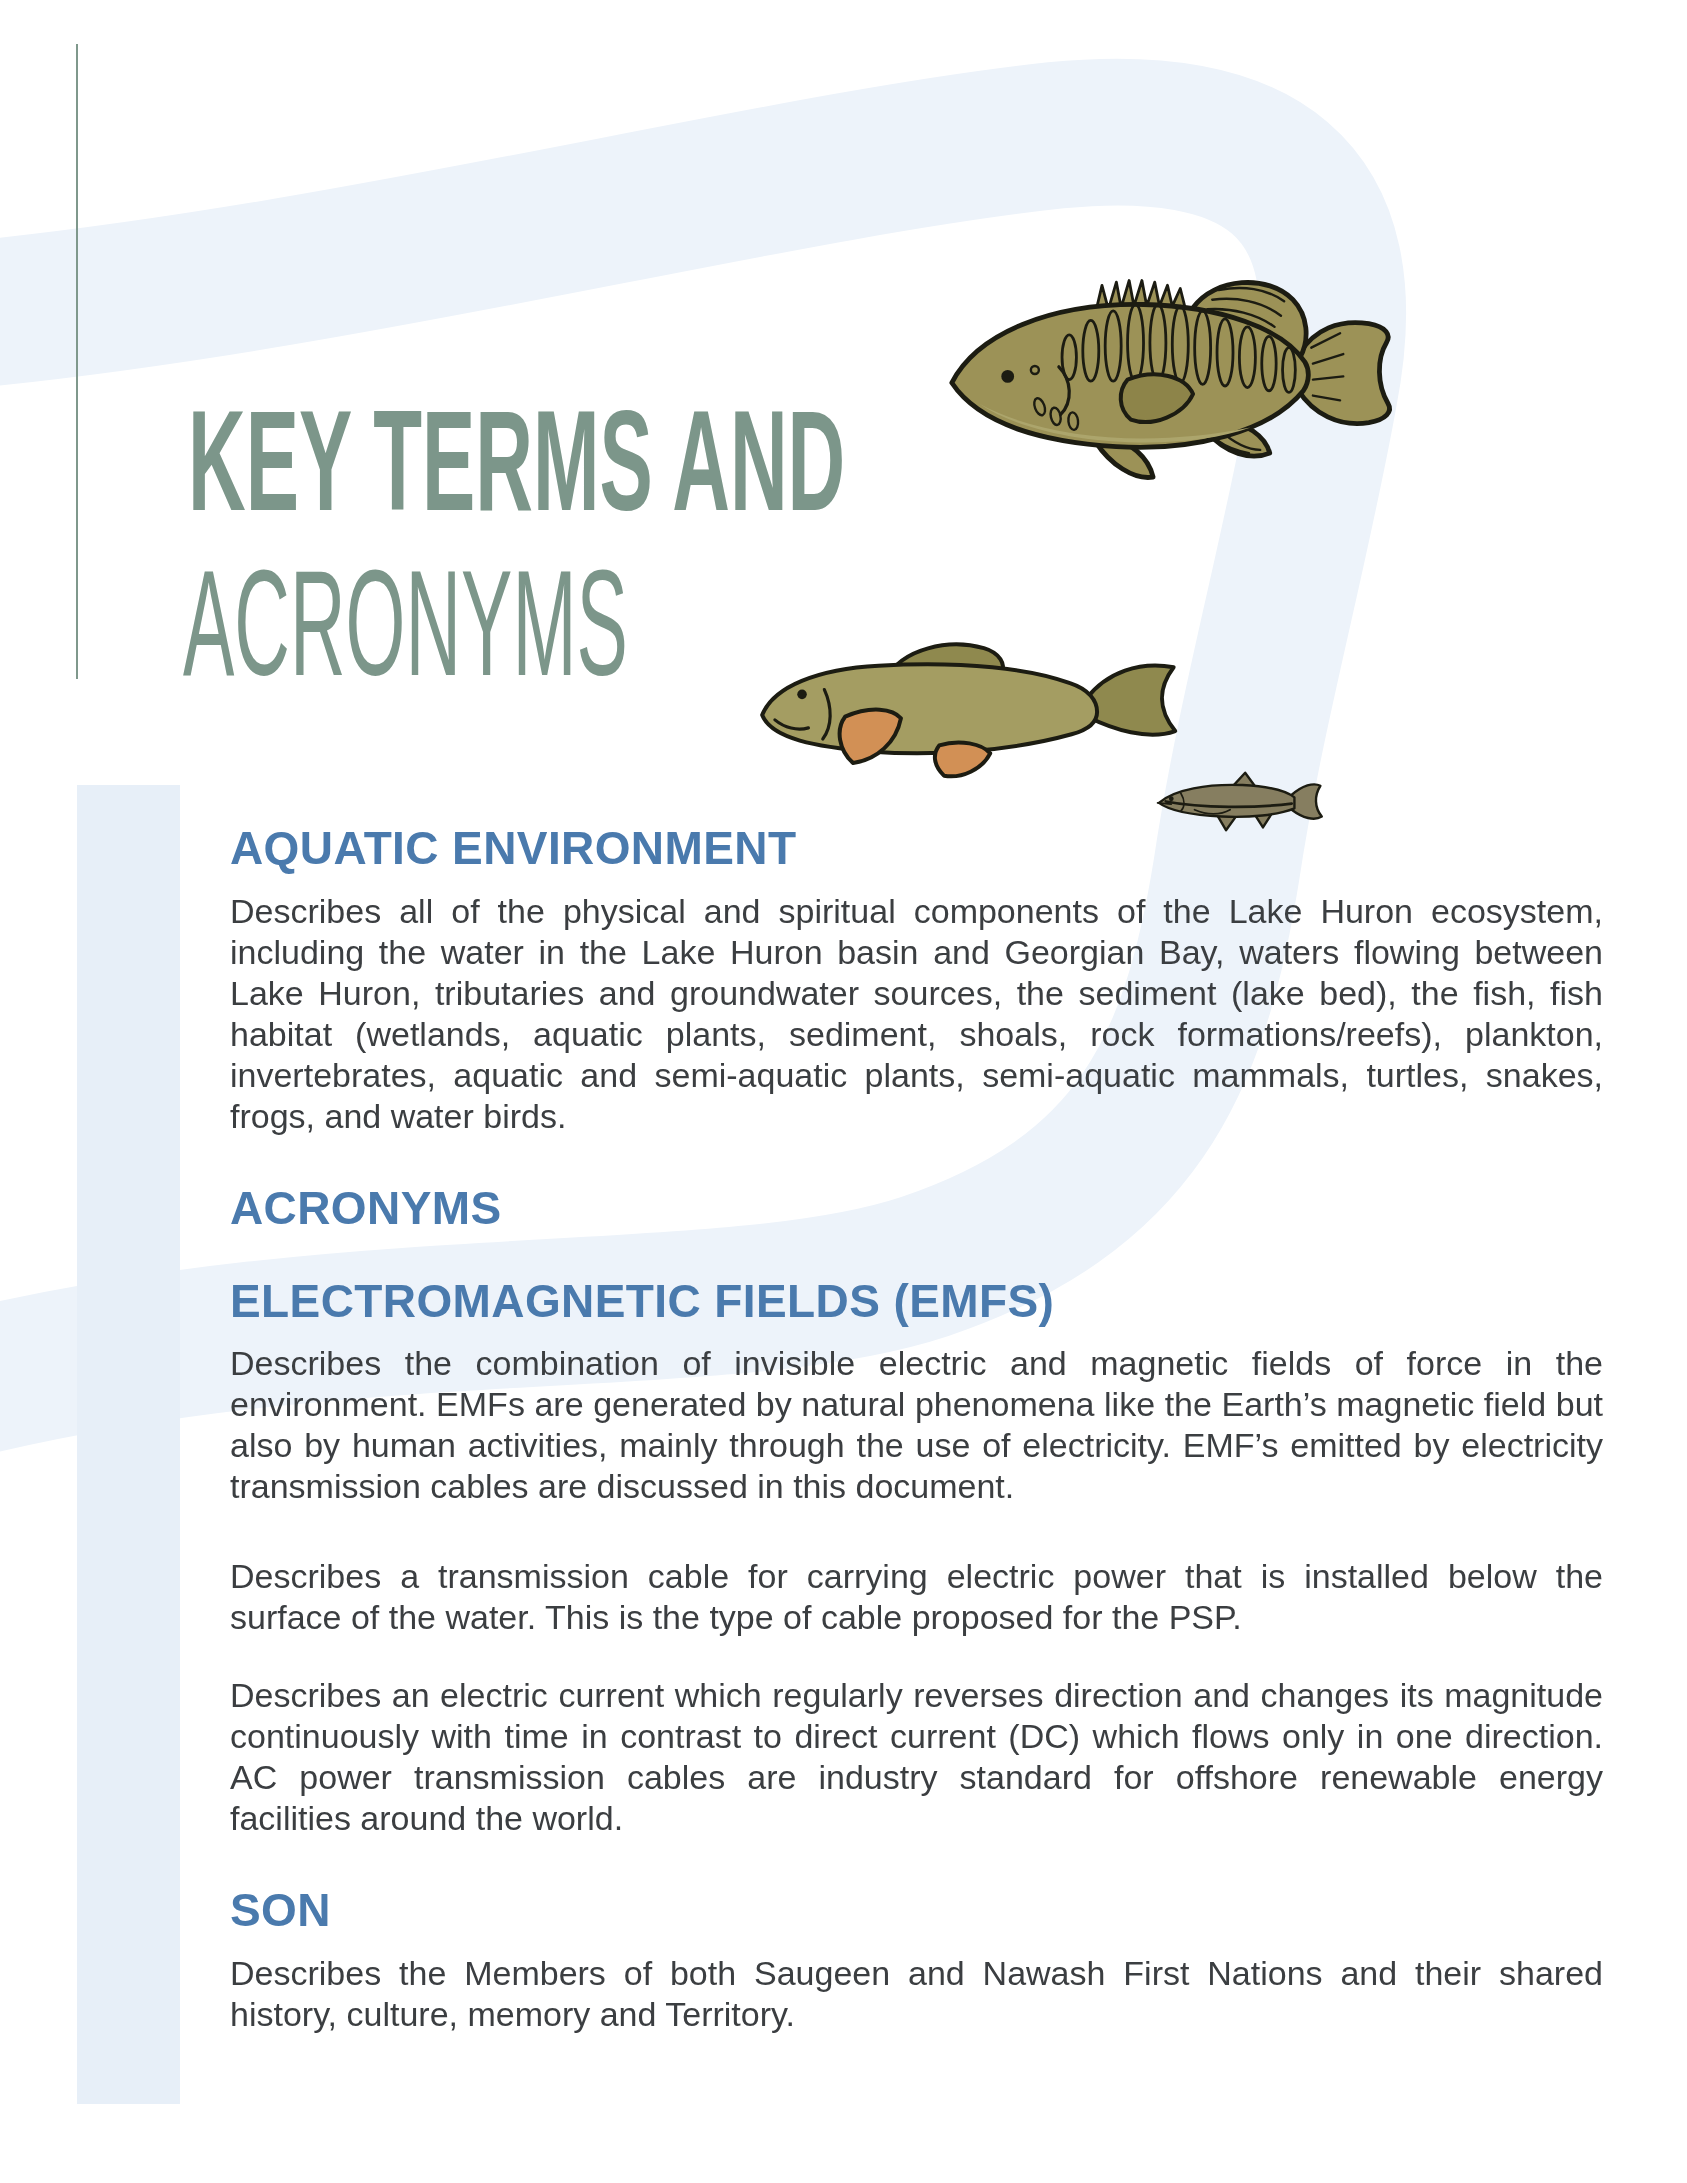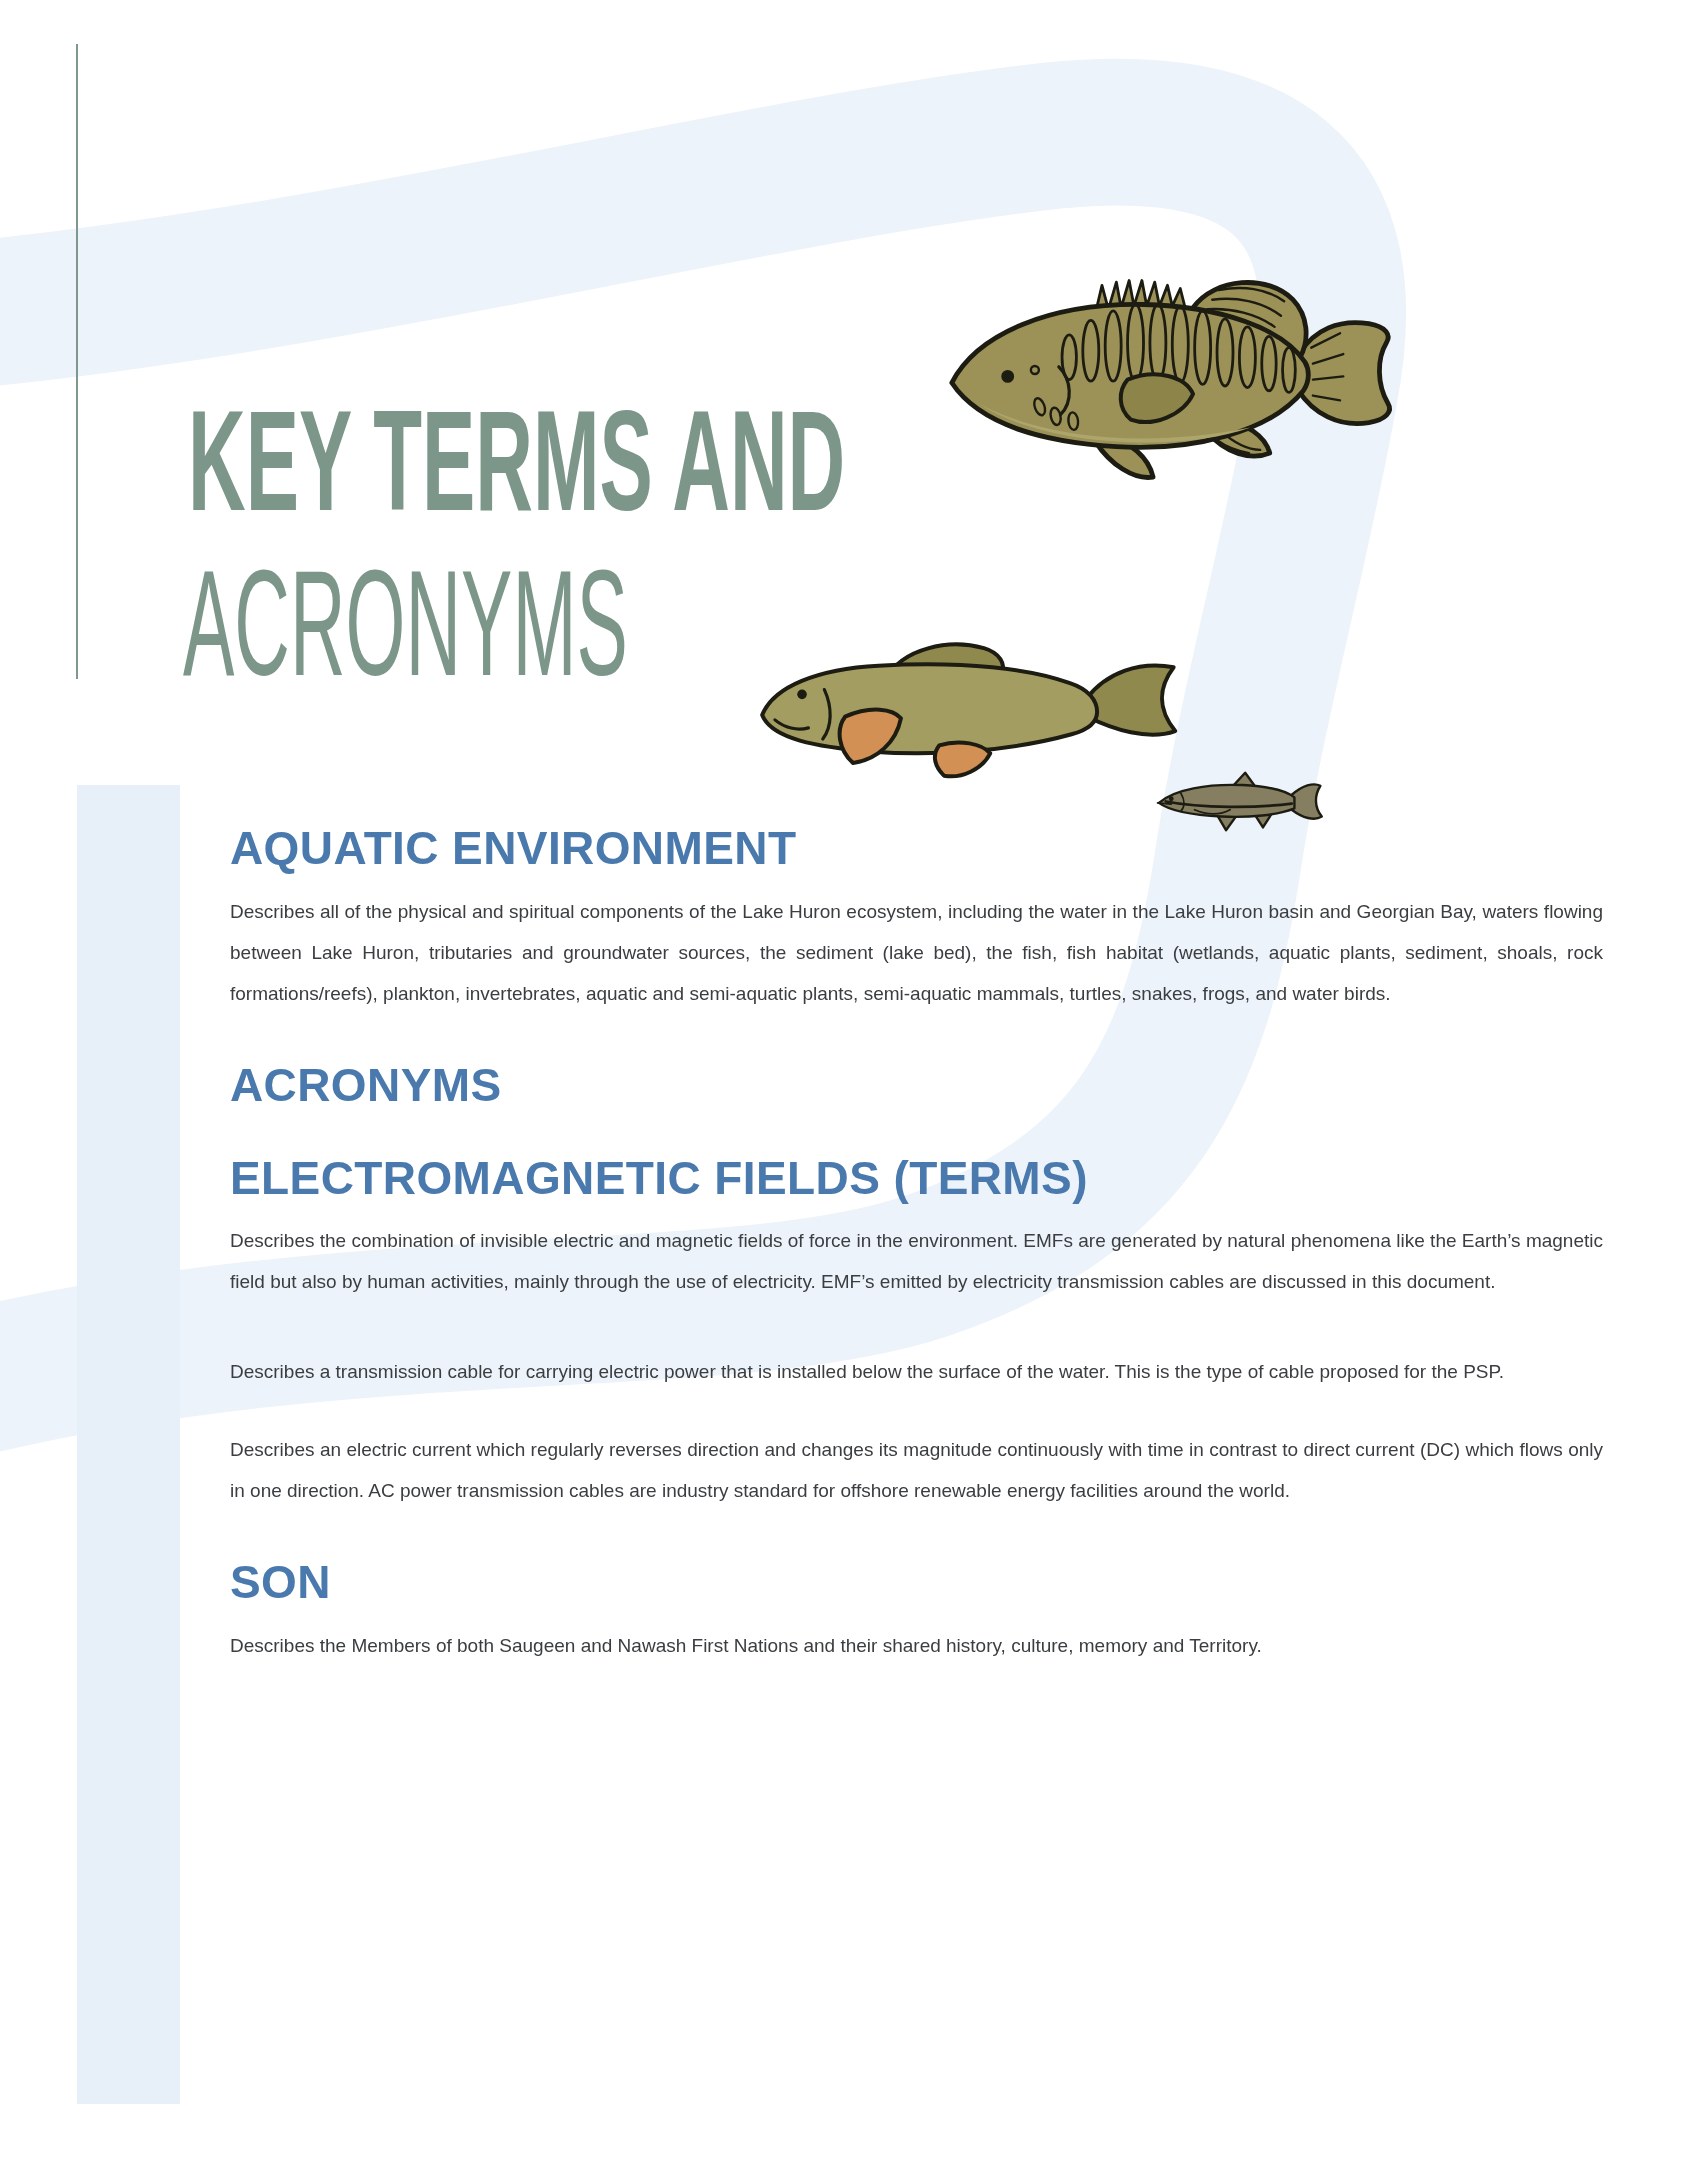--- a/index.html
+++ b/index.html
@@ -81,21 +81,21 @@
   .term-heading{
     margin:0 0 20.6px 0;
     font-size:46px;
     line-height:44px;
     font-weight:700;
     letter-spacing:0.4px;
     color:var(--heading-blue);
   }
   .term-paragraph{
     margin:0 0 37px 0;
-    font-size:19px;
+    font-size:34px;
     line-height:41px;
     color:var(--body-text);
     text-align:justify;
   }
   .term-paragraph:last-child{margin-bottom:0;}
 
   
   .f-bass{fill:var(--bass-body);}
   .f-bass-dark{fill:var(--bass-fin-dark);}
   .f-bass-belly{fill:var(--bass-belly);}
@@ -205,21 +205,21 @@
 
   <main class="content">
       <section class="term-section">
         <h2 class="term-heading">AQUATIC ENVIRONMENT</h2>
         <p class="term-paragraph">Describes all of the physical and spiritual components of the Lake Huron ecosystem, including the water in the Lake Huron basin and Georgian Bay, waters flowing between Lake Huron, tributaries and groundwater sources, the sediment (lake bed), the fish, fish habitat (wetlands, aquatic plants, sediment, shoals, rock formations/reefs), plankton, invertebrates, aquatic and semi-aquatic plants, semi-aquatic mammals, turtles, snakes, frogs, and water birds.</p>
       </section>
       <section class="term-section">
         <h2 class="term-heading">ACRONYMS</h2>
       </section>
       <section class="term-section">
-        <h2 class="term-heading">ELECTROMAGNETIC FIELDS (TERMS)</h2>
+        <h2 class="term-heading">ELECTROMAGNETIC FIELDS (EMFS)</h2>
         <p class="term-paragraph">Describes the combination of invisible electric and magnetic fields of force in the environment. EMFs are generated by natural phenomena like the Earth’s magnetic field but also by human activities, mainly through the use of electricity. EMF’s emitted by electricity transmission cables are discussed in this document.</p>
       </section>
       <section class="term-section">
         <p class="term-paragraph">Describes a transmission cable for carrying electric power that is installed below the surface of the water. This is the type of cable proposed for the PSP.</p>
         <p class="term-paragraph">Describes an electric current which regularly reverses direction and changes its magnitude continuously with time in contrast to direct current (DC) which flows only in one direction. AC power transmission cables are industry standard for offshore renewable energy facilities around the world.</p>
       </section>
       <section class="term-section">
         <h2 class="term-heading">SON</h2>
         <p class="term-paragraph">Describes the Members of both Saugeen and Nawash First Nations and their shared history, culture, memory and Territory.</p>
       </section>

